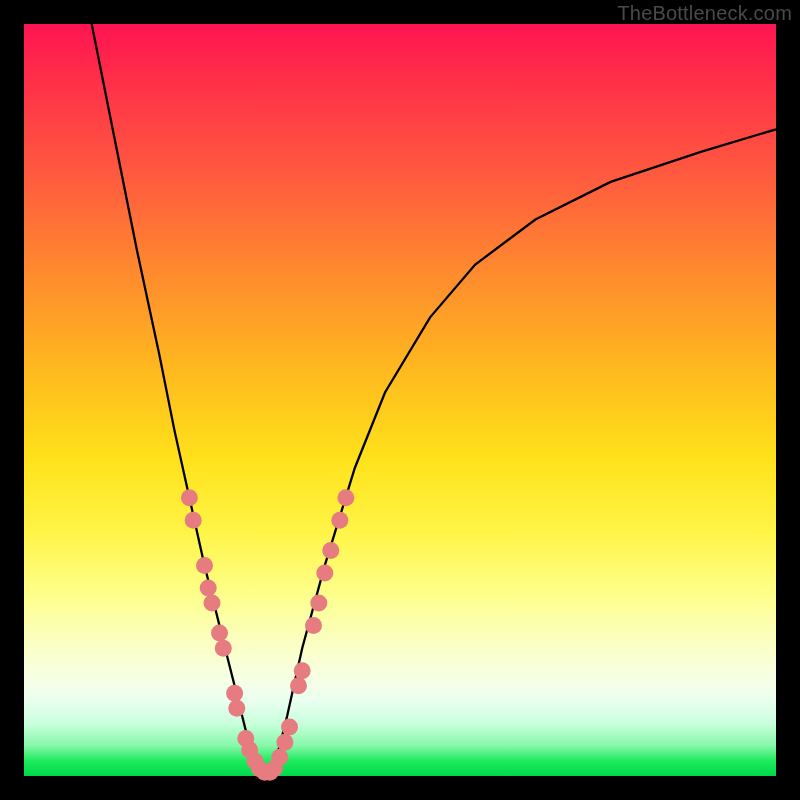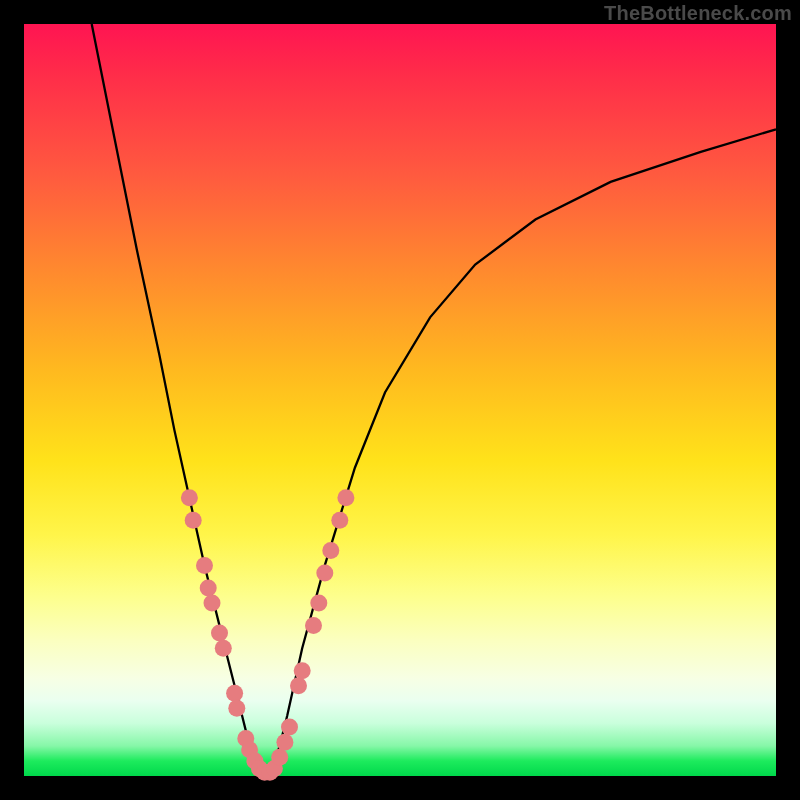--- a/index.html
+++ b/index.html
@@ -43,21 +43,21 @@
       #00d84b 100%
     );
   }
   .attribution {
     position: absolute;
     top: 2px;
     right: 8px;
     color: #4a4a4a;
     font-size: 20px;
     letter-spacing: 0.2px;
-    font-weight: 700;
+    font-weight: 400;
   }
   svg.curve {
     position: absolute;
     left: 0;
     top: 0;
     width: 752px;
     height: 752px;
     overflow: visible;
   }
   .curve-path {

